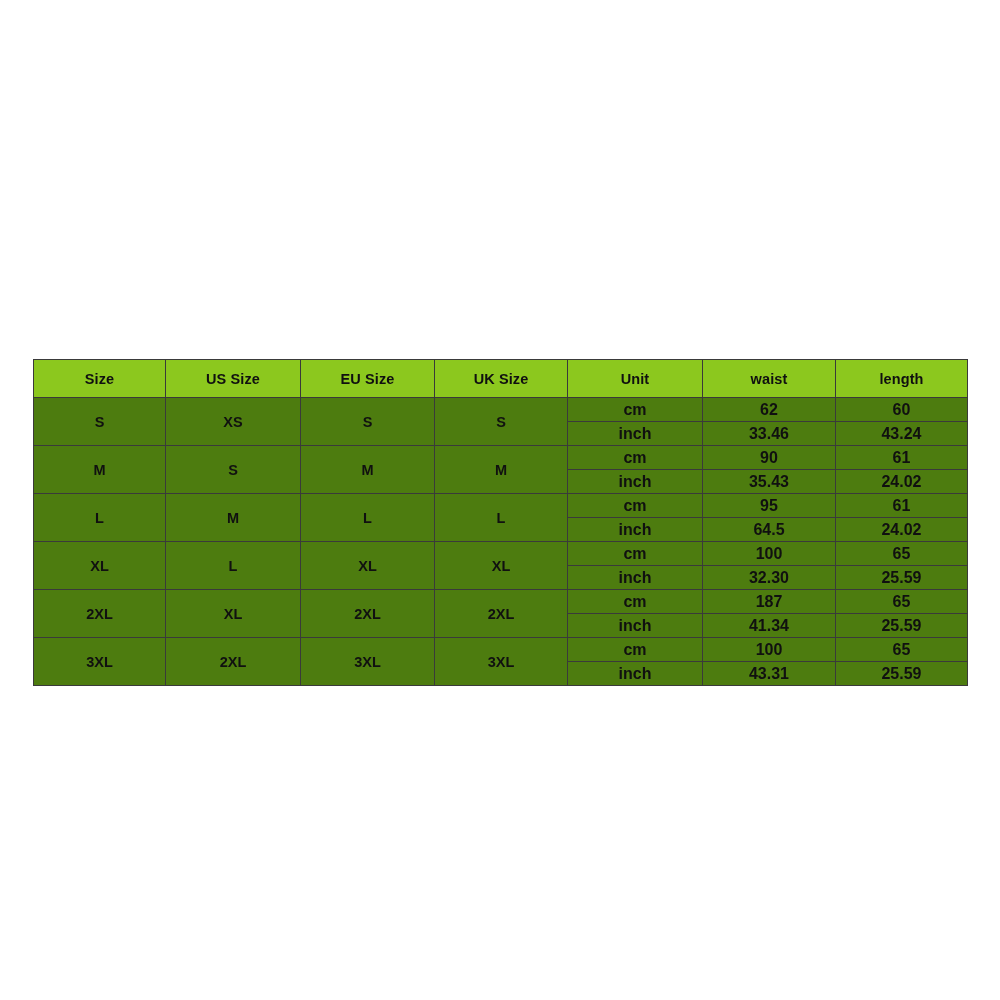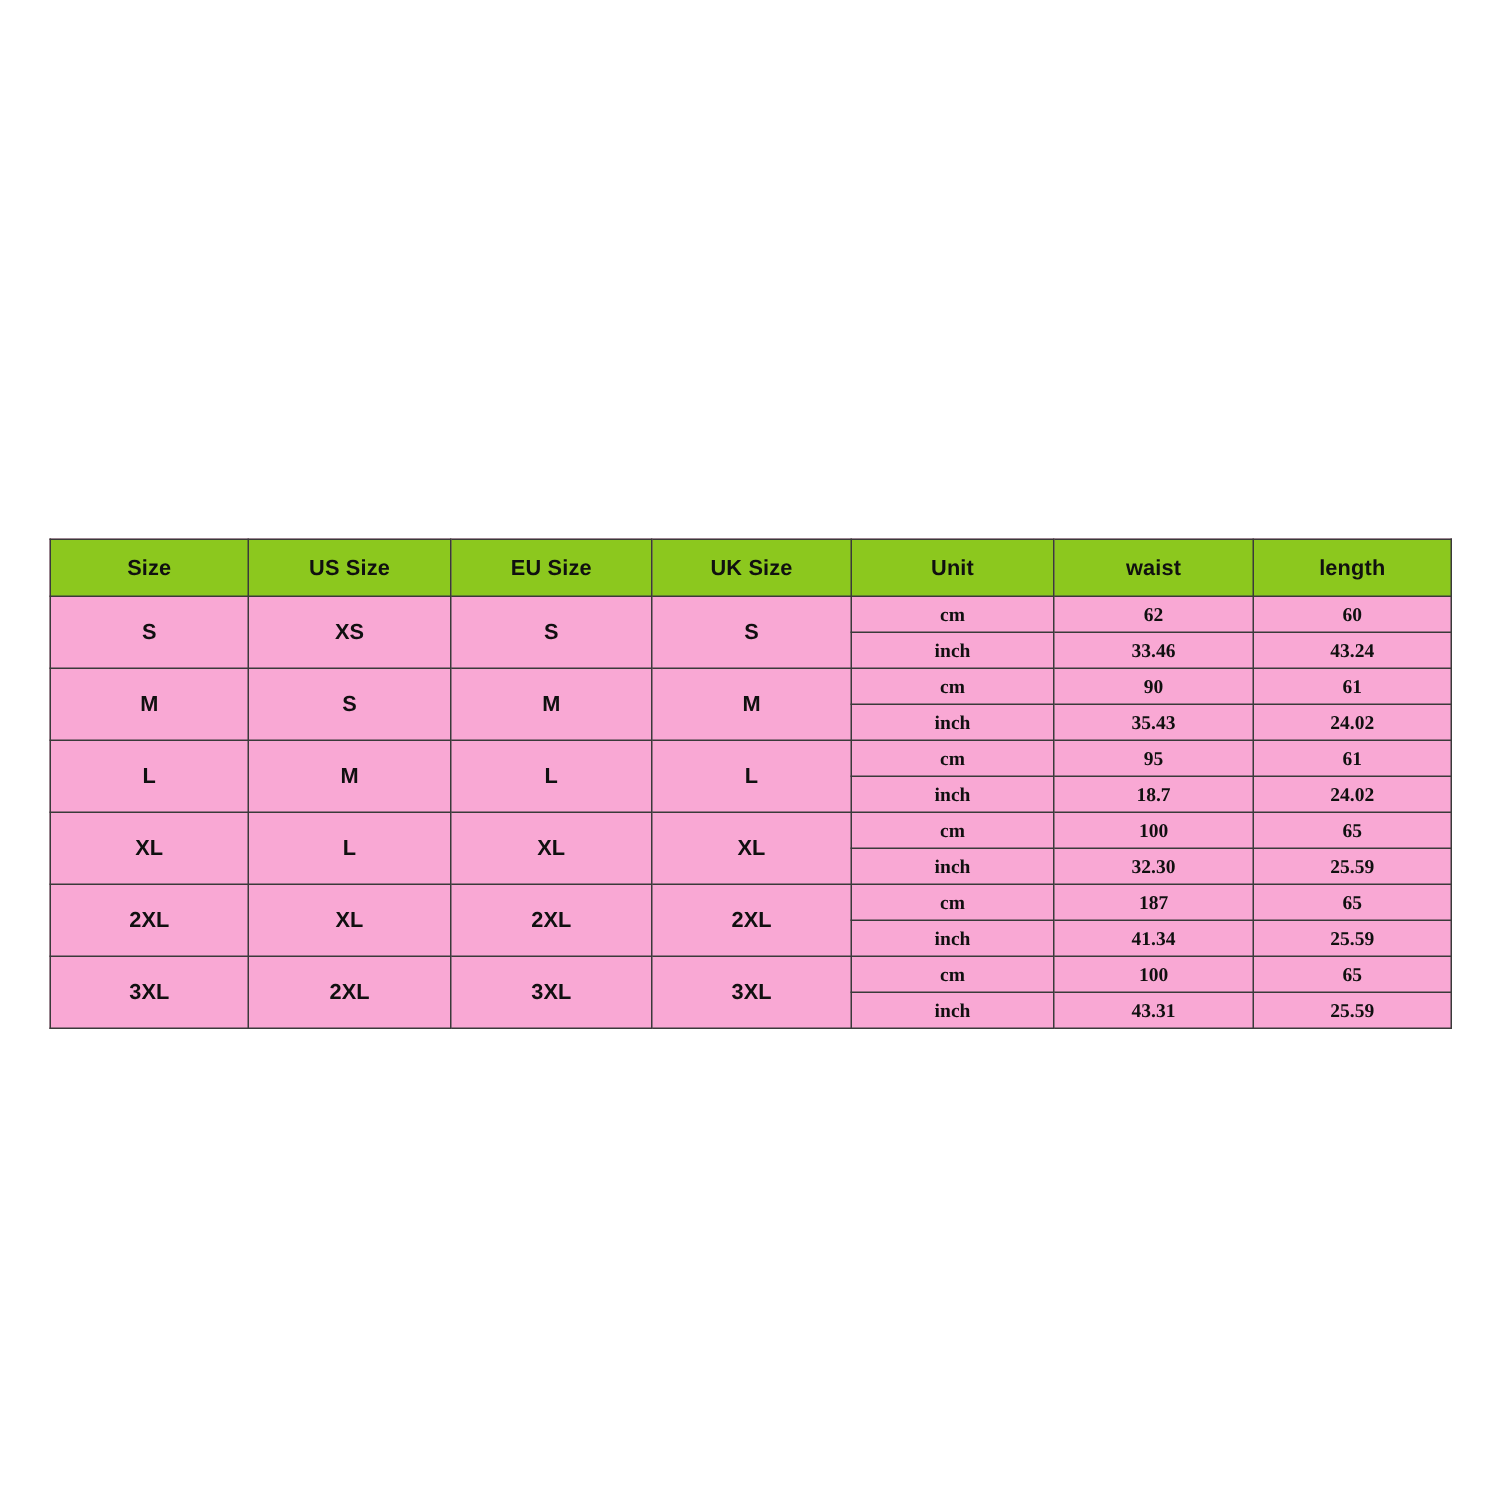--- a/index.html
+++ b/index.html
@@ -20,21 +20,21 @@
     position: absolute;
     left: 33px;
     top: 359px;
     width: 934px;
   }
 
   table.size-chart {
     border-collapse: collapse;
     table-layout: fixed;
     width: 934px;
-    background: #f9a8d4;
+    background: #4d7c0f;
   }
 
   table.size-chart th,
   table.size-chart td {
     border: 1.6px solid #3a3a3a;
     text-align: center;
     vertical-align: middle;
     color: #101010;
     font-weight: bold;
     padding: 0;
@@ -51,23 +51,22 @@
   
   td.size-cell {
     height: 46px;
     font-size: 14.5px;
   }
 
   
   td.unit-cell,
   td.val-cell {
     height: 23px;
-    font-size: 13px;
+    font-size: 16px;
     line-height: 23px;
-    font-family: Liberation Serif, serif;
   }
 
   
   col.c-size   { width: 132px; }
   col.c-us     { width: 135px; }
   col.c-eu     { width: 134px; }
   col.c-uk     { width: 133px; }
   col.c-unit   { width: 135px; }
   col.c-waist  { width: 133px; }
   col.c-length { width: 132px; }
@@ -130,21 +129,21 @@
           <td class="size-cell" rowspan="2">L</td>
           <td class="size-cell" rowspan="2">M</td>
           <td class="size-cell" rowspan="2">L</td>
           <td class="size-cell" rowspan="2">L</td>
           <td class="unit-cell">cm</td>
           <td class="val-cell">95</td>
           <td class="val-cell">61</td>
         </tr>
         <tr>
           <td class="unit-cell">inch</td>
-          <td class="val-cell">18.7</td>
+          <td class="val-cell">64.5</td>
           <td class="val-cell">24.02</td>
         </tr>
         <tr>
           <td class="size-cell" rowspan="2">XL</td>
           <td class="size-cell" rowspan="2">L</td>
           <td class="size-cell" rowspan="2">XL</td>
           <td class="size-cell" rowspan="2">XL</td>
           <td class="unit-cell">cm</td>
           <td class="val-cell">100</td>
           <td class="val-cell">65</td>

